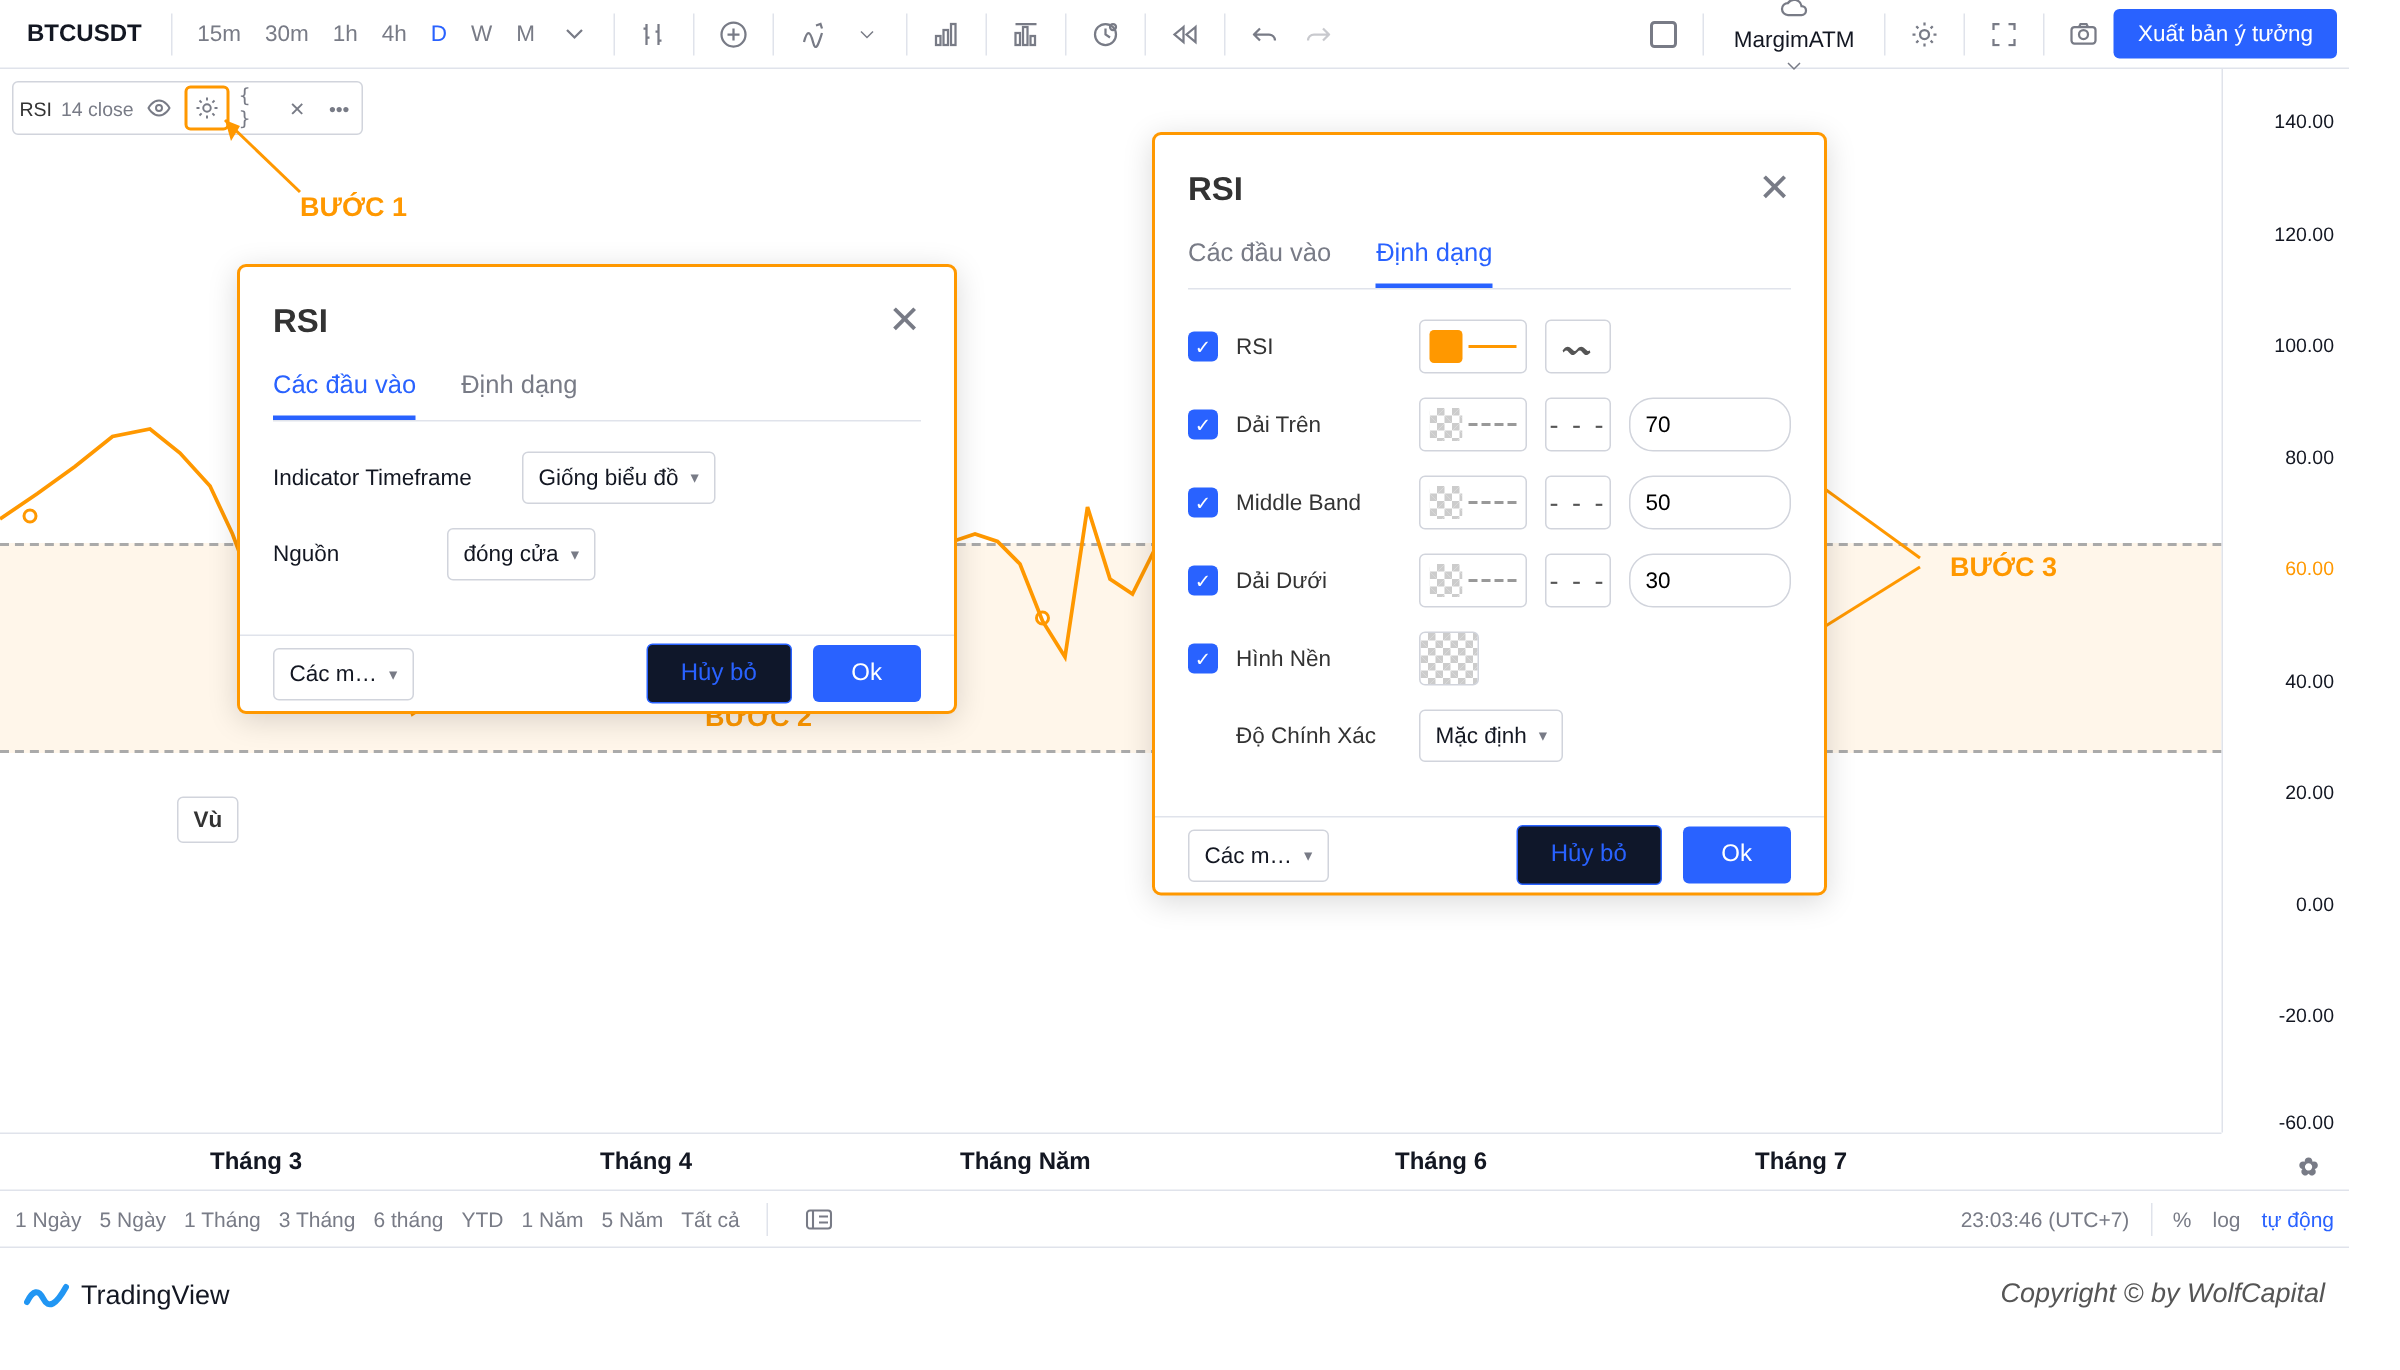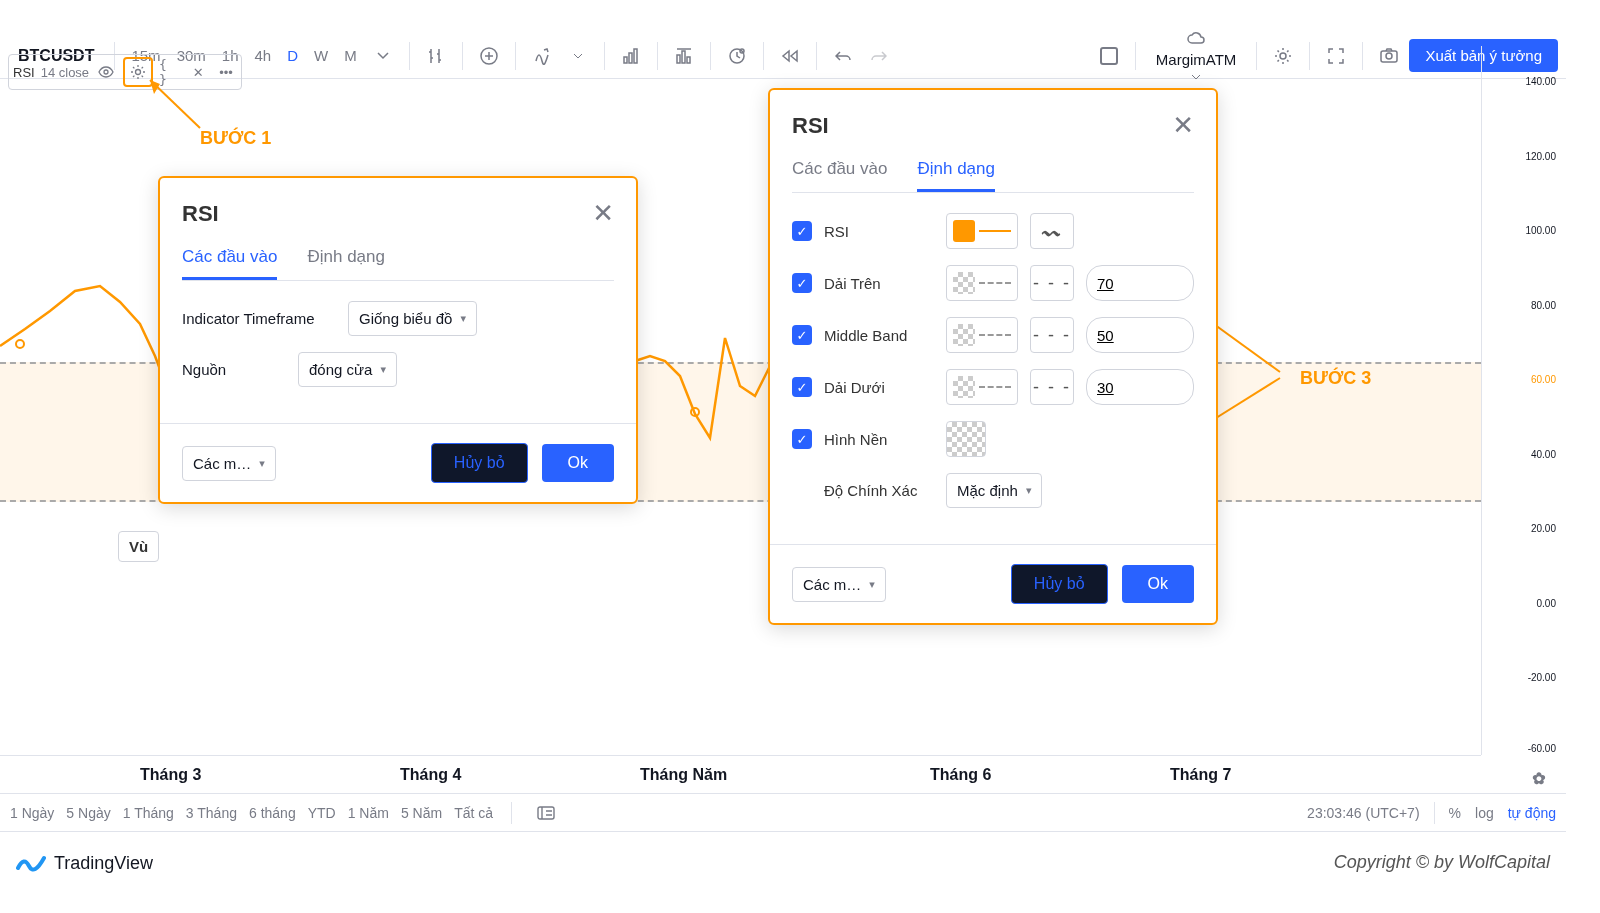--- a/index.html
+++ b/index.html
@@ -1,19 +1,19 @@
 <!DOCTYPE html>
 <html><head>
 <meta charset="utf-8">
 <style>
   * { box-sizing: border-box; margin: 0; padding: 0; font-family: -apple-system, BlinkMacSystemFont, "Segoe UI", Arial, sans-serif; }
   body { width: 1566px; height: 913px; background: #fff; overflow: hidden; position: relative; color: #333; }
 
   
-  .toolbar { height: 46px; border-bottom: 1px solid #e0e3eb; display: flex; align-items: center; padding: 0 8px; gap: 4px; margin-top: 33px; }
+  .toolbar { height: 46px; border-bottom: 1px solid #e0e3eb; display: flex; align-items: center; padding: 0 8px; gap: 4px; }
   .symbol { font-weight: 700; font-size: 16px; padding: 0 10px; color: #131722; }
   .tf { font-size: 15px; color: #787b86; padding: 4px 6px; cursor: pointer; }
   .tf.active { color: #2962ff; font-weight: 500; }
   .divider { width: 1px; height: 28px; background: #e0e3eb; margin: 0 6px; }
   .icon-btn { width: 32px; height: 32px; display: flex; align-items: center; justify-content: center; color: #787b86; cursor: pointer; border-radius: 4px; }
   .spacer { flex: 1; }
   .profile-btn { display: flex; align-items: center; gap: 6px; padding: 4px 10px; font-size: 15px; color: #131722; cursor: pointer; flex-direction: column; }
   .square-ind { width: 18px; height: 18px; border: 2px solid #787b86; border-radius: 3px; }
   .publish-btn { background: #2962ff; color: #fff; padding: 8px 16px; border-radius: 4px; font-size: 15px; cursor: pointer; }
 
@@ -22,21 +22,21 @@
   .legend-box { display: flex; align-items: center; border: 1px solid #d1d4dc; border-radius: 4px; padding: 2px 4px; gap: 6px; font-size: 13px; }
   .legend-name { font-weight: 500; }
   .legend-sub { color: #787b86; }
   .legend-icons { display: flex; align-items: center; gap: 6px; }
   .small-ic { width: 22px; height: 22px; display: flex; align-items: center; justify-content: center; cursor: pointer; color: #787b86; }
   .gear-highlight { border: 2px solid #ff9800; border-radius: 4px; padding: 2px; }
 
   
   .chart-area { position: absolute; top: 46px; left: 0; right: 85px; bottom: 158px; }
   .y-axis { position: absolute; top: 46px; right: 0; bottom: 158px; width: 85px; border-left: 1px solid #e0e3eb; }
-  .y-tick { position: absolute; right: 10px; font-size: 10px; color: #131722; transform: translateY(-50%); }
+  .y-tick { position: absolute; right: 10px; font-size: 13px; color: #131722; transform: translateY(-50%); }
 
   
   .x-axis { position: absolute; left: 0; right: 85px; bottom: 120px; height: 38px; border-top: 1px solid #e0e3eb; display: flex; align-items: center; font-size: 16px; font-weight: 700; color: #131722; }
   .x-label { position: absolute; }
 
   
   .range-bar { position: absolute; left: 0; right: 0; bottom: 82px; height: 38px; border-top: 1px solid #e0e3eb; display: flex; align-items: center; padding: 16px 10px; font-size: 14px; color: #787b86; gap: 12px; }
   .range-item { cursor: pointer; }
   .range-item.active { color: #2962ff; }
   .time-right { margin-left: auto; display: flex; align-items: center; gap: 14px; }
@@ -61,35 +61,35 @@
   .dlg-head { display: flex; align-items: center; justify-content: space-between; font-size: 22px; font-weight: 700; margin-bottom: 18px; }
   .close-x { font-size: 26px; color: #787b86; cursor: pointer; font-weight: 400; }
   .tabs { display: flex; gap: 30px; border-bottom: 1px solid #e0e3eb; margin-bottom: 20px; }
   .tab { padding-bottom: 10px; font-size: 17px; color: #787b86; cursor: pointer; }
   .tab.active { color: #2962ff; border-bottom: 3px solid #2962ff; font-weight: 500; }
   .form-row { display: flex; align-items: center; margin-bottom: 16px; gap: 16px; }
   .form-label { width: 150px; font-size: 15px; color: #131722; }
   .select, .input { border: 1px solid #d1d4dc; border-radius: 4px; padding: 8px 10px; font-size: 15px; color: #131722; background: #fff; display: flex; align-items: center; gap: 8px; }
   .input { width: 110px; }
   .chev { font-size: 11px; color: #787b86; }
-  .dlg-footer { border-top: 1px solid #e0e3eb; padding: 19px 22px; display: flex; align-items: center; gap: 14px; }
+  .dlg-footer { border-top: 1px solid #e0e3eb; padding: 5px 22px; display: flex; align-items: center; gap: 14px; }
   .dlg-footer .select { flex: 0 0 auto; }
   .dlg-footer-spacer { flex:1; }
   .btn-cancel { border: 1px solid #2962ff; color: #2962ff; background: #0f172a; padding: 10px 22px; border-radius: 4px; font-size: 16px; cursor: pointer; }
   .btn-ok { background: #2962ff; color: #ffffff; padding: 10px 26px; border-radius: 4px; font-size: 16px; cursor: pointer; }
 
   .check { width: 20px; height: 20px; background: #2962ff; border-radius: 4px; display: flex; align-items: center; justify-content: center; color: #fff; font-size: 13px; flex-shrink: 0; }
   .style-row { display: flex; align-items: center; gap: 12px; margin-bottom: 16px; }
   .style-label { width: 110px; font-size: 15px; }
   .color-sw { width: 72px; height: 36px; border: 1px solid #d1d4dc; border-radius: 4px; display: flex; align-items: center; padding: 0 6px; gap:4px; }
   .sw-block { width: 22px; height: 22px; border-radius: 3px; }
   .sw-line { flex:1; height: 0; border-top: 2px solid; }
   .sw-line.dashed { border-top-style: dashed; border-color:#999; }
   .linestyle-sel { width: 44px; height: 36px; border: 1px solid #d1d4dc; border-radius: 4px; display:flex; align-items:center; justify-content:center; font-size:18px; letter-spacing:2px; color:#555; }
-  .val-input { width: 108px; height: 36px; border: 1px solid #d1d4dc; border-radius: 16px; padding: 0 10px; font-size: 15px; text-decoration: underline; }
+  .val-input { width: 108px; height: 36px; border: 1px solid #d1d4dc; border-radius: 16px; padding: 0 10px; font-size: 15px; }
   .checker { background-image:
     linear-gradient(45deg,#ccc 25%,transparent 25%),
     linear-gradient(-45deg,#ccc 25%,transparent 25%),
     linear-gradient(45deg,transparent 75%,#ccc 75%),
     linear-gradient(-45deg,transparent 75%,#ccc 75%);
     background-size:10px 10px; background-position:0 0,0 5px,5px -5px,-5px 0;
   }
 
   .vu-chip { position:absolute; left:118px; top:485px; background:#fff; border:1px solid #d1d4dc; border-radius:4px; padding:6px 10px; font-size:15px; font-weight:600; }
 </style>

